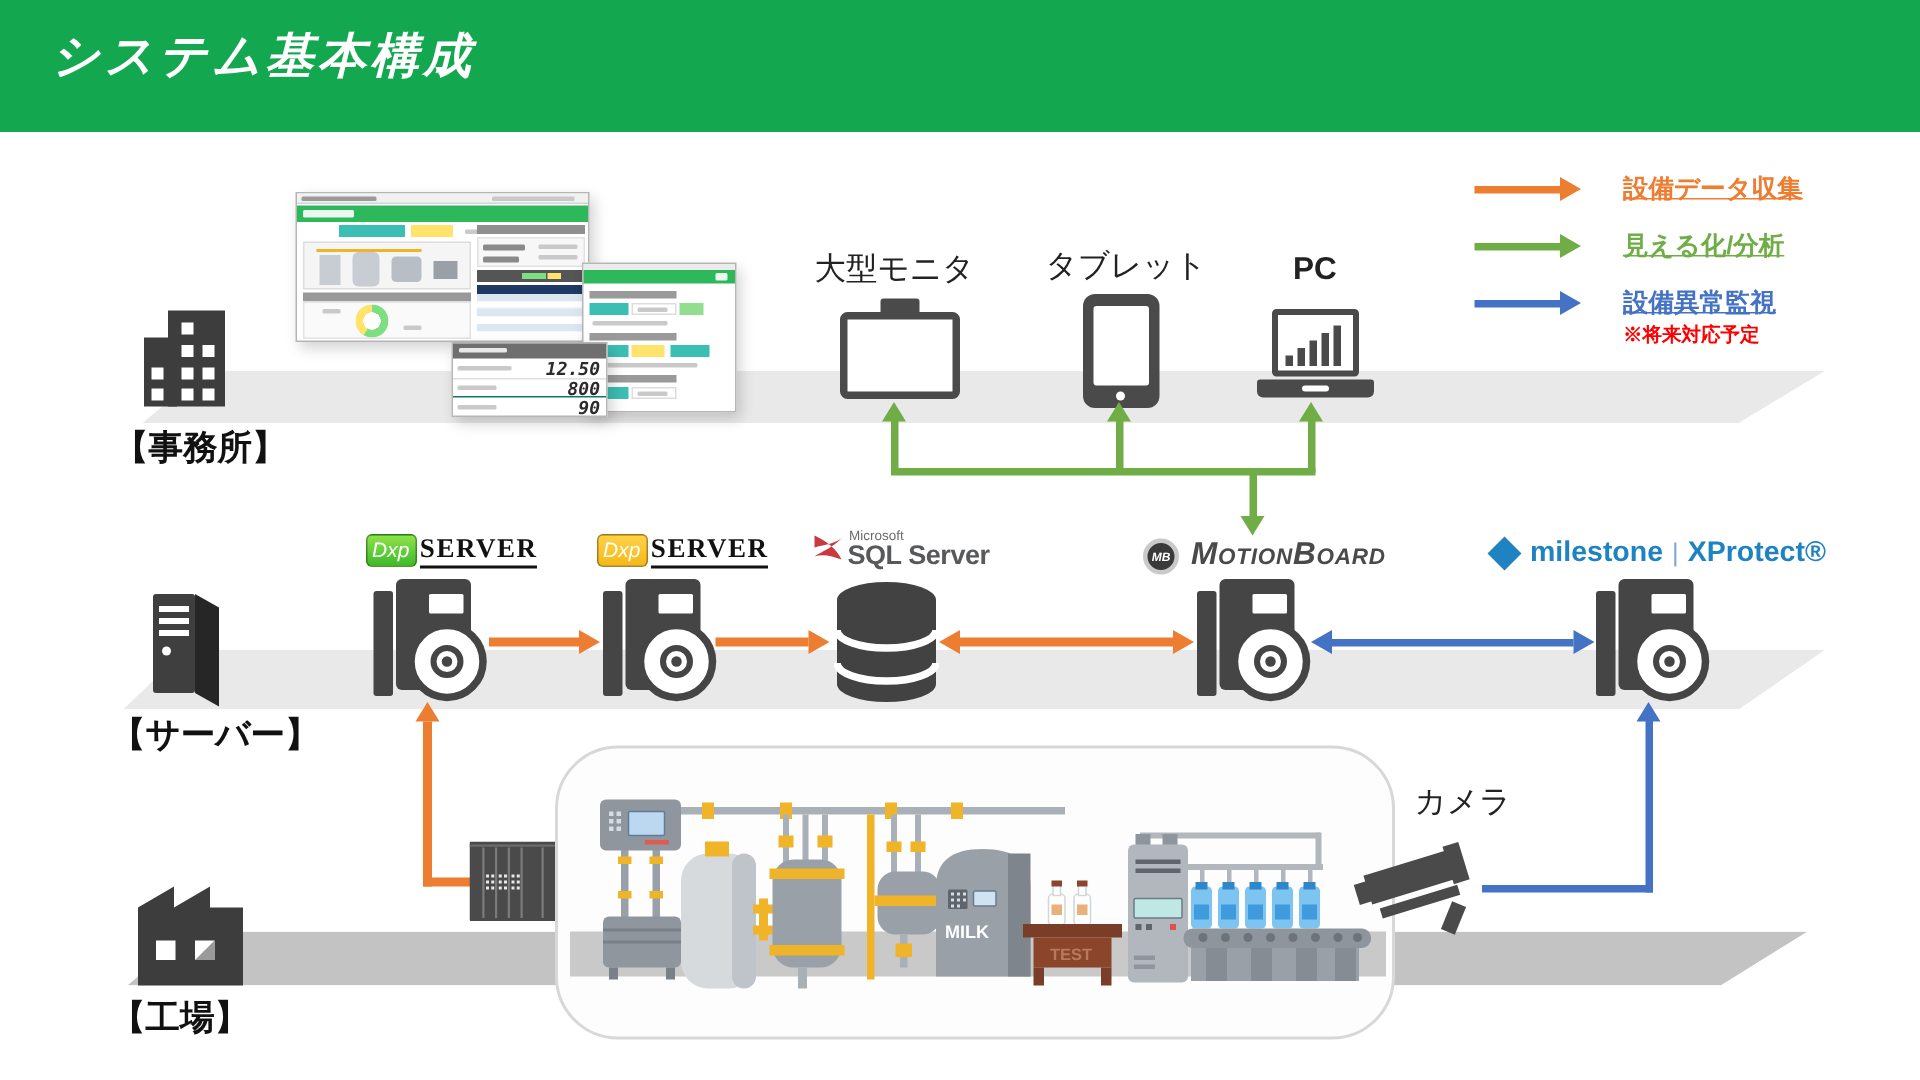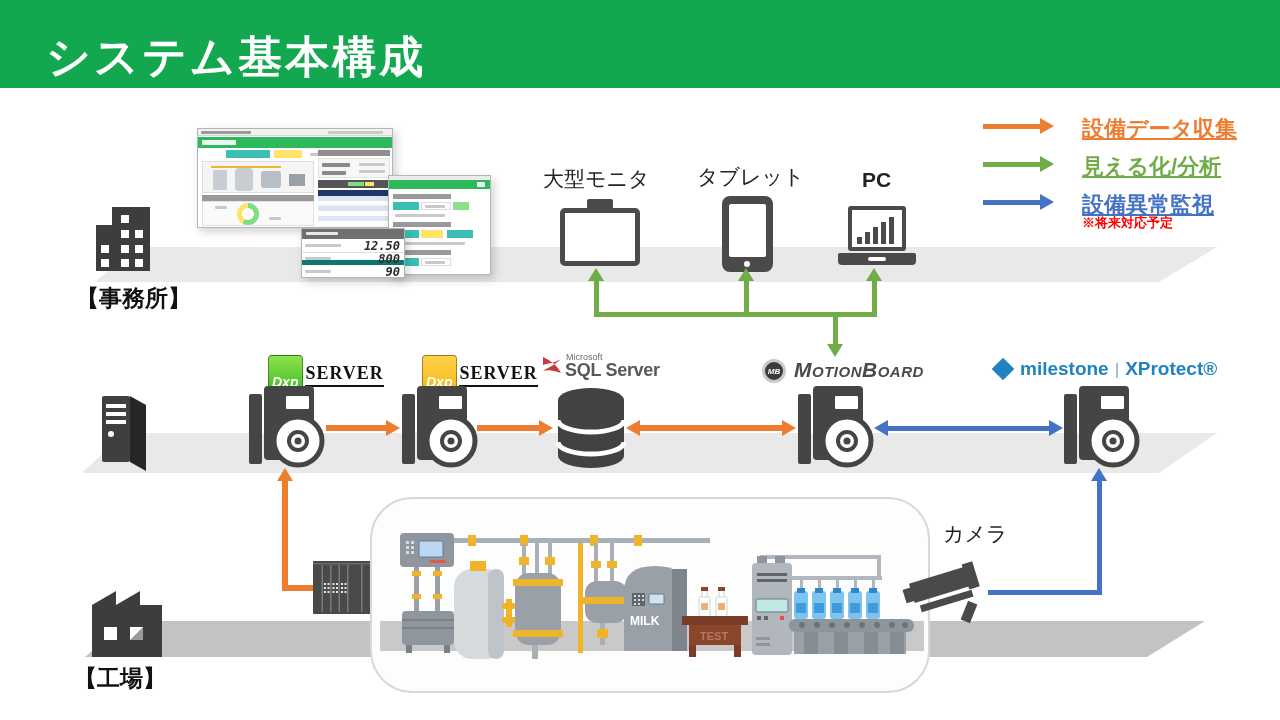--- a/index.html
+++ b/index.html
@@ -3,24 +3,24 @@
 <meta charset="utf-8">
 <style>
   html,body{margin:0;padding:0;background:#fff;}
   *{box-sizing:border-box;}
   body{font-family:"Liberation Sans", sans-serif;}
   .stage{position:relative;width:1280px;height:720px;background:#fff;overflow:hidden;}
   .abs{position:absolute;}
 
   
   .hdr{position:absolute;left:0;top:0;width:1280px;height:88px;background:var(--header_green,#13A750);}
-  .hdr h1{margin:16px;padding:12px 0 0 30px;color:#fff;font-size:44px;font-weight:800;letter-spacing:3px;}
+  .hdr h1{margin:4px;padding:12px 0 0 30px;color:#fff;font-size:32px;font-weight:800;letter-spacing:3px;font-style:italic;}
 
   
-  .lg-label{position:absolute;font-size:22px;font-weight:700;text-decoration:underline;white-space:nowrap;}
+  .lg-label{position:absolute;font-size:17px;font-weight:700;text-decoration:underline;white-space:nowrap;}
   .lg-note{position:absolute;font-size:13px;font-weight:700;color:var(--red,#f00);white-space:nowrap;}
   .shaft{position:absolute;background:var(--ac);}
   .tri{position:absolute;width:0;height:0;border-style:solid;}
   .tri.right{border-top:8px solid transparent;border-bottom:8px solid transparent;border-left:14px solid var(--ac);border-right:0;}
   .tri.left{border-top:8px solid transparent;border-bottom:8px solid transparent;border-right:14px solid var(--ac);border-left:0;}
   .tri.up{border-left:8px solid transparent;border-right:8px solid transparent;border-bottom:13px solid var(--ac);border-top:0;}
   .tri.down{border-left:8px solid transparent;border-right:8px solid transparent;border-top:13px solid var(--ac);border-bottom:0;}
 
   
   .band{position:absolute;clip-path:polygon(42px 0, 100% 0, calc(100% - 58px) 100%, 0 100%);}
@@ -36,21 +36,21 @@
   .tablet-body{position:absolute;background:#4a4a4a;border-radius:8px;}
   .tablet-screen{position:absolute;background:#fff;border-radius:2px;}
   .tablet-dot{position:absolute;width:6px;height:6px;border-radius:50%;background:#fff;}
   .laptop-screen{position:absolute;border:4px solid #4a4a4a;border-radius:3px;background:#fff;}
   .laptop-base{position:absolute;background:#4a4a4a;border-radius:2px 2px 4px 4px;}
   .laptop-dash{position:absolute;background:#fff;border-radius:2px;}
   .bar{position:absolute;background:#4a4a4a;}
 
   
   .dxp-logo{position:absolute;display:flex;align-items:center;white-space:nowrap;}
-  .dxp-badge{display:inline-block;color:#fff;font-weight:700;font-style:italic;font-size:14px;padding:18px 4px 3px 3px;border-radius:4px;border:1px solid rgba(0,0,0,.35);margin-left:24px;}
+  .dxp-badge{display:inline-block;color:#fff;font-weight:400;font-style:italic;font-size:14px;padding:1px 4px 3px 3px;border-radius:4px;border:1px solid rgba(0,0,0,.35);}
   .dxp-name{font-family:"Liberation Serif", serif;font-weight:700;font-size:18px;color:#111;border-bottom:2px solid #111;padding-bottom:1px;margin-left:2px;letter-spacing:1px;}
   .sql-brand{position:absolute;font-size:9px;color:#6b6b6b;white-space:nowrap;}
   .sql-name{position:absolute;font-size:18px;color:var(--sql_gray,#58595B);font-weight:600;white-space:nowrap;letter-spacing:-.3px;}
   .mb-badge{position:absolute;width:24px;height:24px;border-radius:50%;background:#3a3a3a;border:3px solid #c9c9c9;color:#fff;font-size:8px;font-weight:800;font-style:italic;display:flex;align-items:center;justify-content:center;}
   .mb-name{position:absolute;font-variant:small-caps;font-weight:800;font-style:italic;font-size:21px;color:#4a4a4a;white-space:nowrap;letter-spacing:.5px;}
   .ms-diamond{position:absolute;width:16px;height:16px;background:var(--milestone_blue,#1F83C2);transform:rotate(45deg);}
   .ms-name{position:absolute;font-size:19px;font-weight:700;color:var(--milestone_blue,#1F83C2);white-space:nowrap;}
   .ms-div{font-weight:400;color:#7fa8c9;padding:0 6px;font-size:17px;}
 
   
@@ -129,20 +129,21 @@
   <div class="layer-label" style="left:76px;top:283px">【事務所】</div>
 
   <svg class="abs" style="left:94px;top:392px" width="58" height="82" viewBox="0 0 58 82">
     <polygon points="36,4 52,13 52,79 36,70" fill="#262626"></polygon>
     <rect x="8" y="4" width="28" height="66" rx="2" fill="#3f3f3f"></rect>
     <rect x="12" y="12" width="20" height="4" fill="#fff"></rect>
     <rect x="12" y="20" width="20" height="4" fill="#fff"></rect>
     <rect x="12" y="28" width="20" height="4" fill="#fff"></rect>
     <circle cx="17" cy="42" r="3" fill="#fff"></circle>
   </svg>
+  <div class="layer-label" style="left:74px;top:474px">【サーバー】</div>
 
   <svg class="abs" style="left:88px;top:589px" width="78" height="70" viewBox="0 0 78 70">
     <path d="M4 68 L4 16 L28 2 L28 16 L52 2 L52 16 L74 16 L74 68 Z" fill="#3d3d3d"></path>
     <rect x="16" y="38" width="13" height="13" fill="#fff"></rect>
     <rect x="42" y="38" width="13" height="13" fill="#fff"></rect>
     <polygon points="42,51 55,38 55,51" fill="#9a9a9a"></polygon>
   </svg>
   <div class="layer-label" style="left:74px;top:663px">【工場】</div>
 
   <div class="win" style="left:197px;top:128px;width:196px;height:100px;z-index:5">
@@ -208,21 +209,21 @@
     <div class="dash" style="left:36px;top:85px;width:20px;height:3px"></div>
   </div>
 
   <div class="win" style="left:301px;top:228px;width:104px;height:50px;z-index:7">
     <div class="cell" style="left:0;top:0;width:102px;height:10px;background:#6f6f6f"></div>
     <div class="dash" style="left:4px;top:3px;width:32px;height:3px;background:#e8e8e8"></div>
     <div class="cell" style="left:0;top:10px;width:102px;height:14px;border-bottom:1px solid #e0e0e0">
       <div class="dash" style="left:3px;top:5px;width:36px;height:3px"></div>
       <span class="digits" style="right:4px;top:0;width:55px;font-size:12px">12.50</span>
     </div>
-    <div class="cell" style="left:0;top:23px;width:102px;height:13px;border-bottom:5px solid #0f766e">
+    <div class="cell" style="left:0;top:23px;width:102px;height:13px;border-bottom:1px solid #0f766e">
       <div class="dash" style="left:3px;top:5px;width:26px;height:3px"></div>
       <span class="digits" style="right:4px;top:0;width:55px;font-size:12px">800</span>
     </div>
     <div class="cell" style="left:0;top:36px;width:102px;height:13px">
       <div class="dash" style="left:3px;top:5px;width:26px;height:3px"></div>
       <span class="digits" style="right:4px;top:0;width:55px;font-size:12px">90</span>
     </div>
   </div>
 
   <div class="dev-label" style="left:543px;top:165px">大型モニタ</div>

